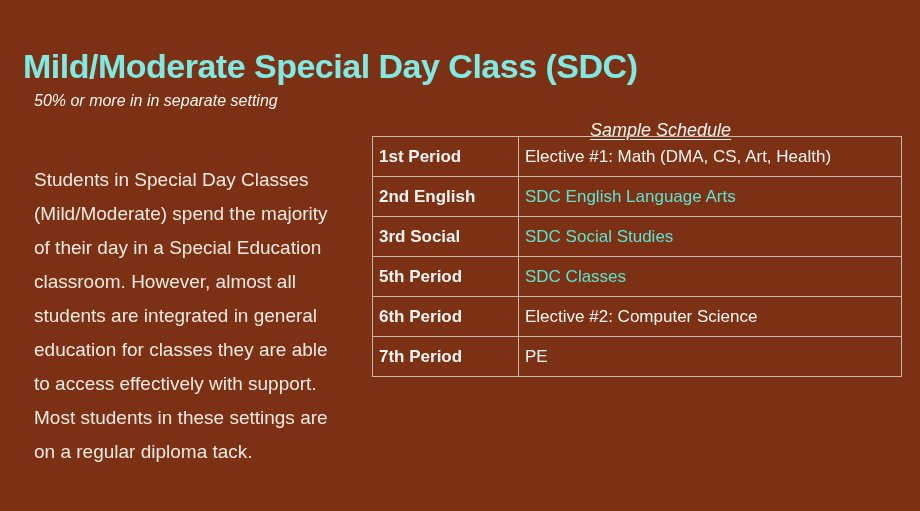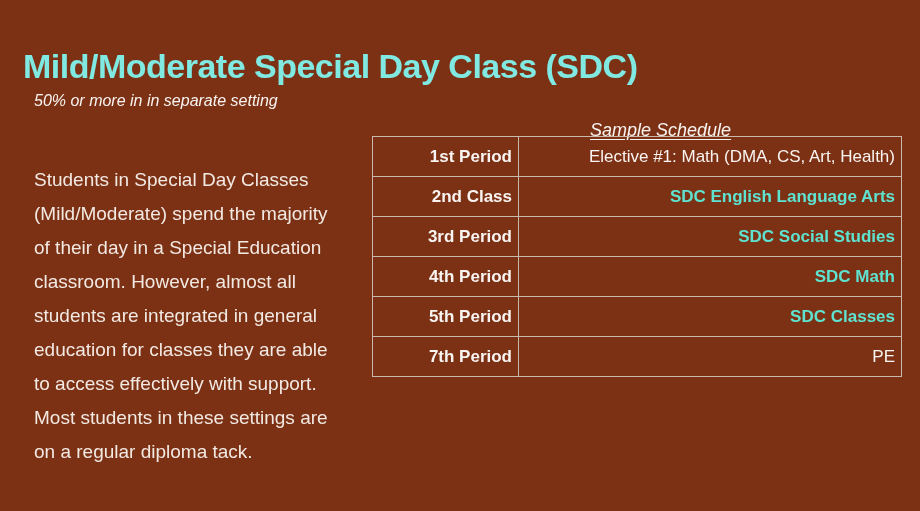--- a/index.html
+++ b/index.html
@@ -62,36 +62,35 @@
   .schedule-table{
     position:absolute;
     left:372px;top:136px;
     width:530px;
     border-collapse:collapse;
     table-layout:fixed;
   }
   .schedule-table td{
     border:1px solid var(--border);
     height:40px;
-    text-align:right;
+    text-align:left;
     vertical-align:middle;
     font-size:17px;
     padding:0 6px;
   }
   .period-cell{
     width:146px;
     font-weight:bold;
     color:var(--white);
   }
   .class-cell{
     color:var(--white);
   }
   .class-cell.highlight{
     color:var(--accent);
-    font-weight:bold;
   }
 </style>
 </head>
 <body>
 
 <div class="slide">
   <h1 class="slide-title">Mild/Moderate Special Day Class (SDC)</h1>
 
   <div class="slide-subtitle">50% or more in in separate setting</div>
 
@@ -107,34 +106,34 @@
 Most students in these settings are
 on a regular diploma tack.</div>
 
   <table class="schedule-table">
     <tbody>
         <tr>
           <td class="period-cell">1st Period</td>
           <td class="class-cell">Elective #1: Math (DMA, CS, Art, Health)</td>
         </tr>
         <tr>
-          <td class="period-cell">2nd Class</td>
+          <td class="period-cell">2nd English</td>
           <td class="class-cell highlight">SDC English Language Arts</td>
         </tr>
         <tr>
-          <td class="period-cell">3rd Period</td>
+          <td class="period-cell">3rd Social</td>
           <td class="class-cell highlight">SDC Social Studies</td>
-        </tr>
-        <tr>
-          <td class="period-cell">4th Period</td>
-          <td class="class-cell highlight">SDC Math</td>
         </tr>
         <tr>
           <td class="period-cell">5th Period</td>
           <td class="class-cell highlight">SDC Classes</td>
+        </tr>
+        <tr>
+          <td class="period-cell">6th Period</td>
+          <td class="class-cell">Elective #2: Computer Science</td>
         </tr>
         <tr>
           <td class="period-cell">7th Period</td>
           <td class="class-cell">PE</td>
         </tr>
       </tbody>
   </table>
 </div>
 
 </body></html>

